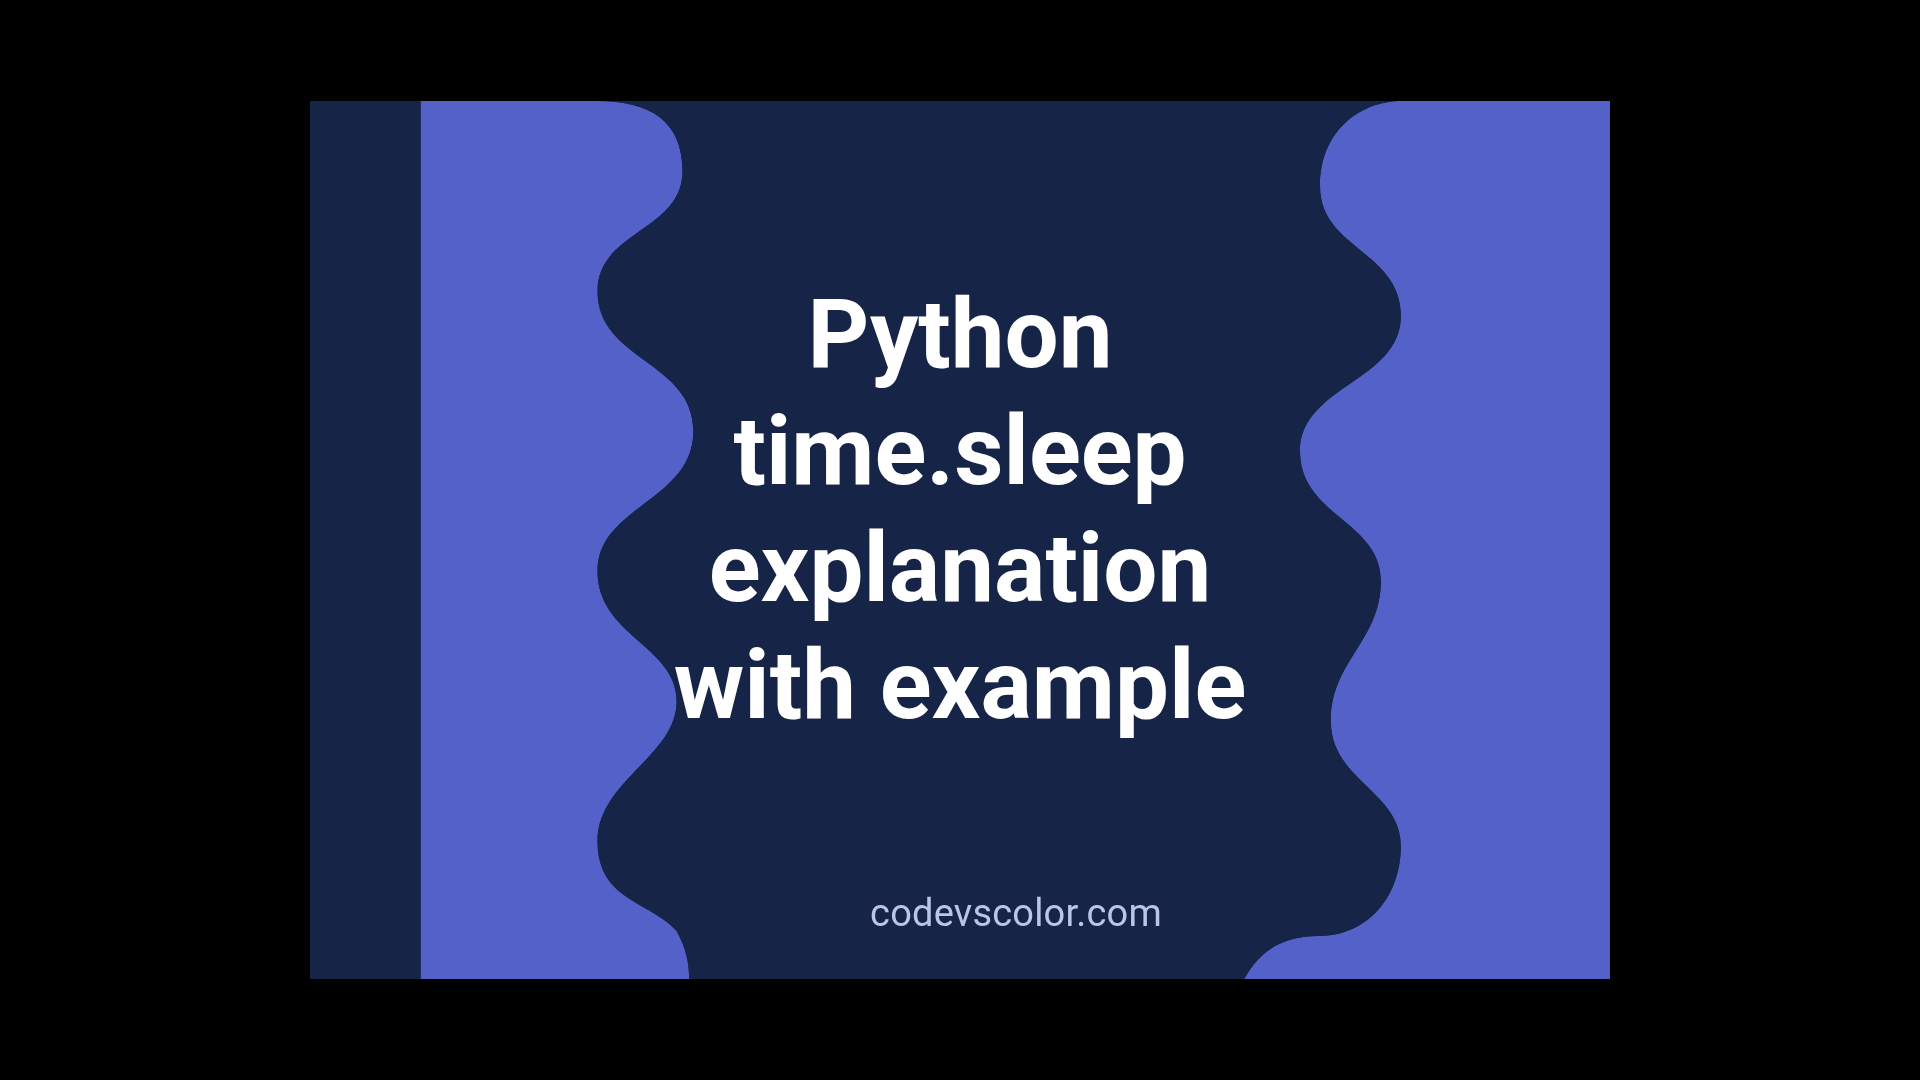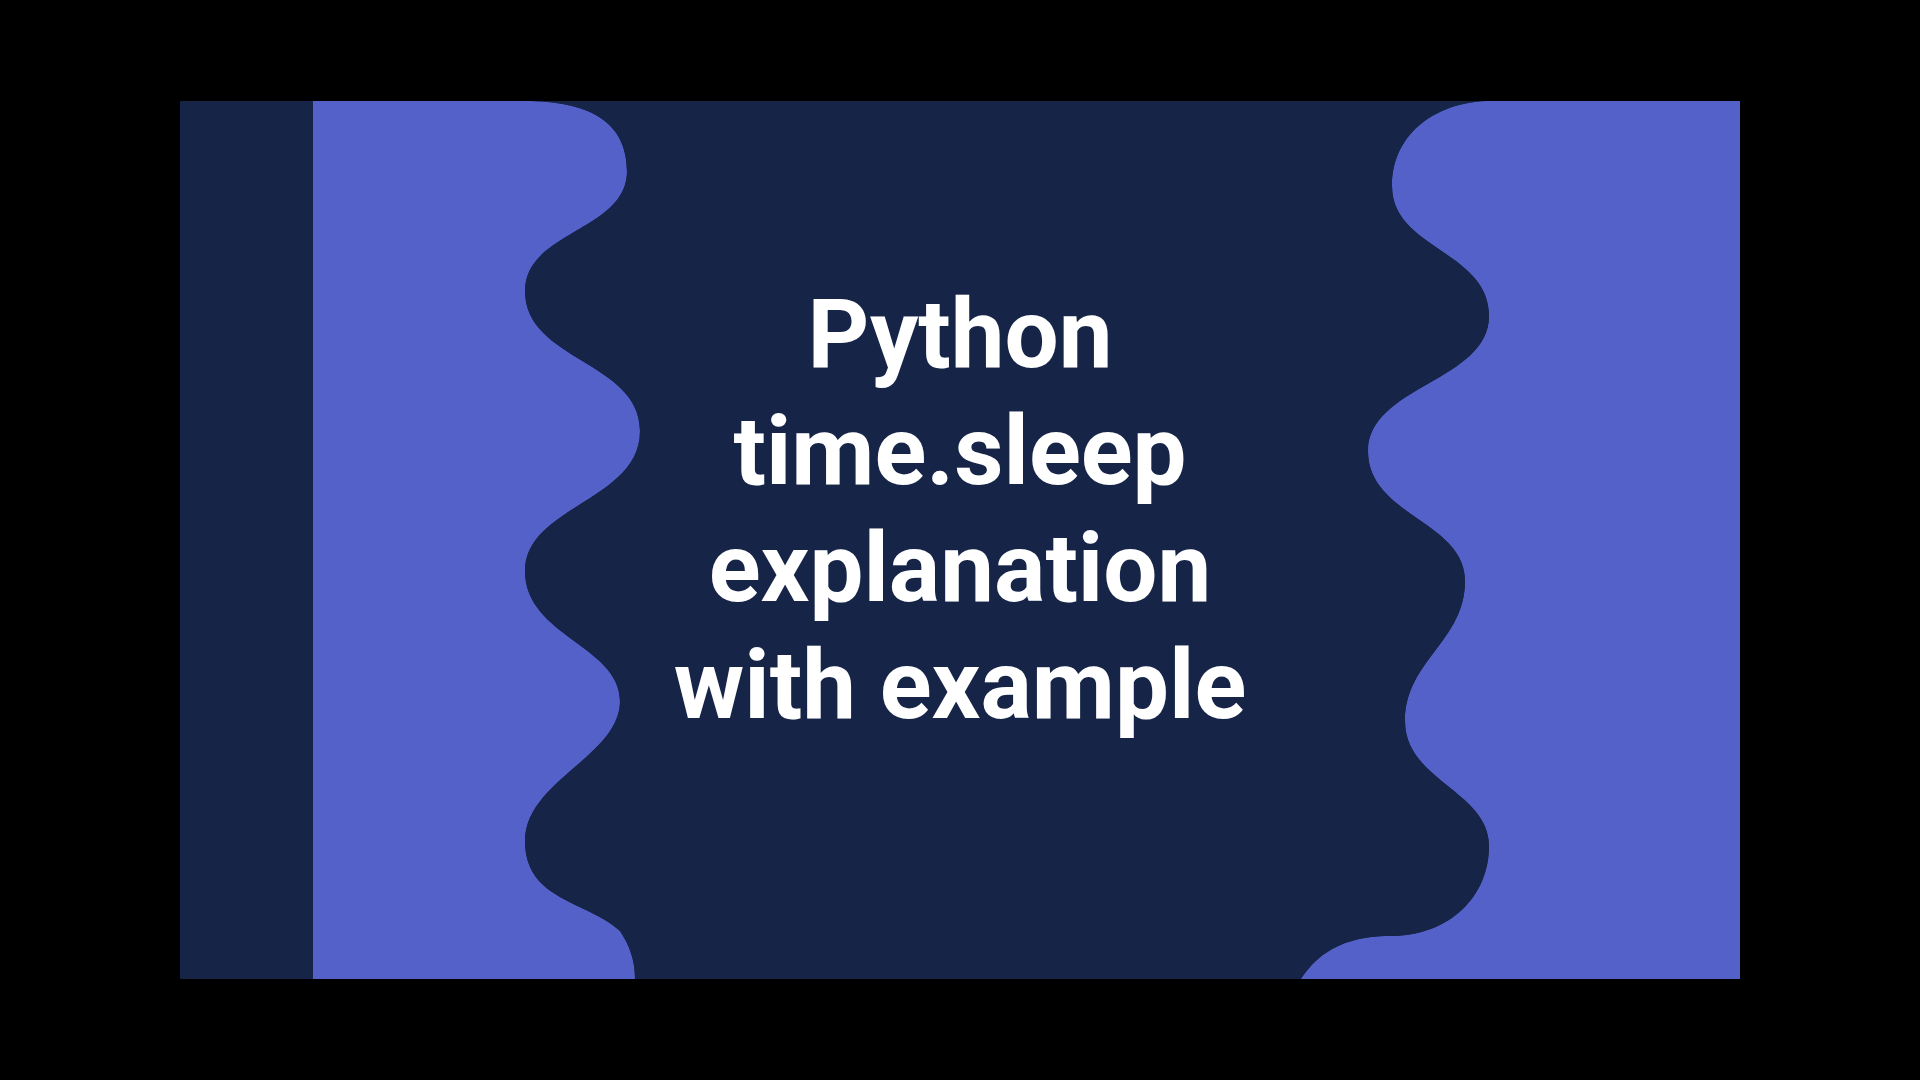--- a/index.html
+++ b/index.html
@@ -12,21 +12,21 @@
       height: 1080px;
       overflow: hidden;
       font-family: -apple-system, BlinkMacSystemFont, "Segoe UI", Roboto, Helvetica, Arial, sans-serif;
       background: #000;
       display: flex;
       align-items: center;
       justify-content: center;
     }
     .canvas {
       position: relative;
-      width: 1560px;
+      width: 1300px;
       height: 878px;
       background: #5461c8;
       overflow: hidden;
     }
     .blob {
       position: absolute;
       top: 0;
       left: 0;
       width: 100%;
       height: 100%;
@@ -155,13 +155,14 @@
     <path fill="#162447" d="M 0,0 L 133,0 L 133,878 L 0,878 Z"></path>
   </svg>
 
   <div class="title-wrap">
     <div class="title">Python
 time.sleep
 explanation
 with example</div>
   </div>
 
+  <div class="watermark">codevscolor.com</div>
 </div>
 
 </body></html>

